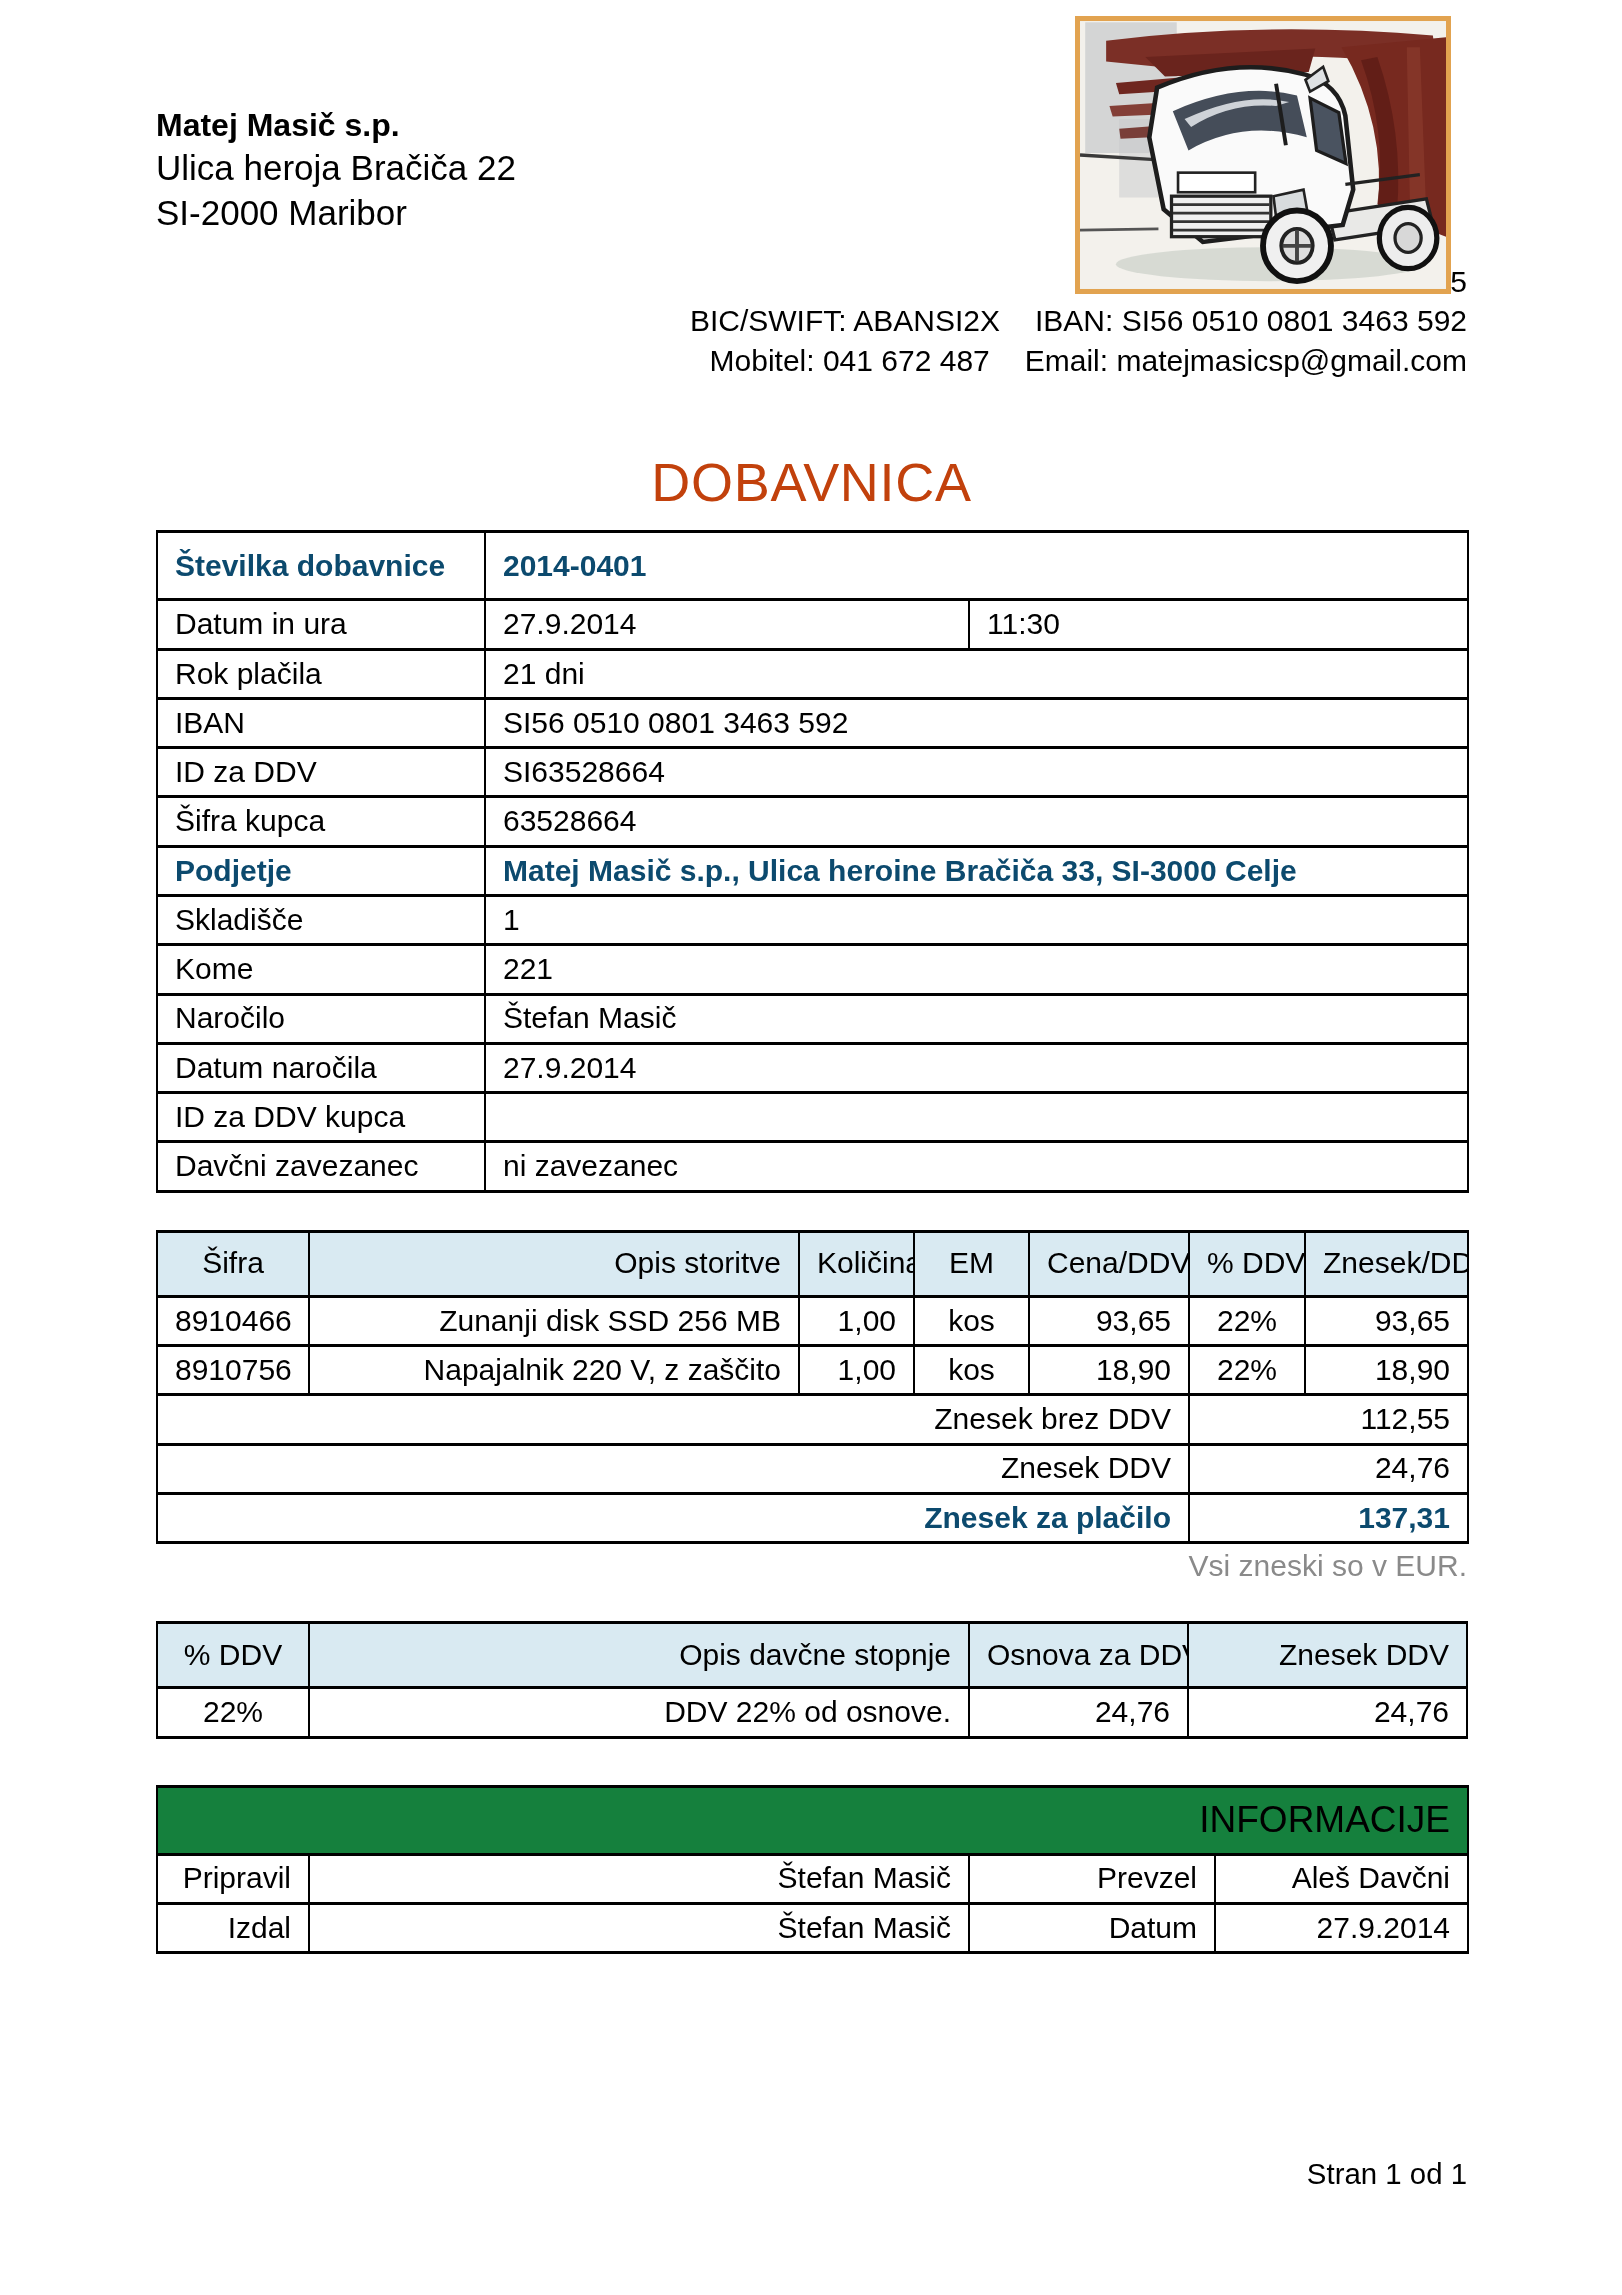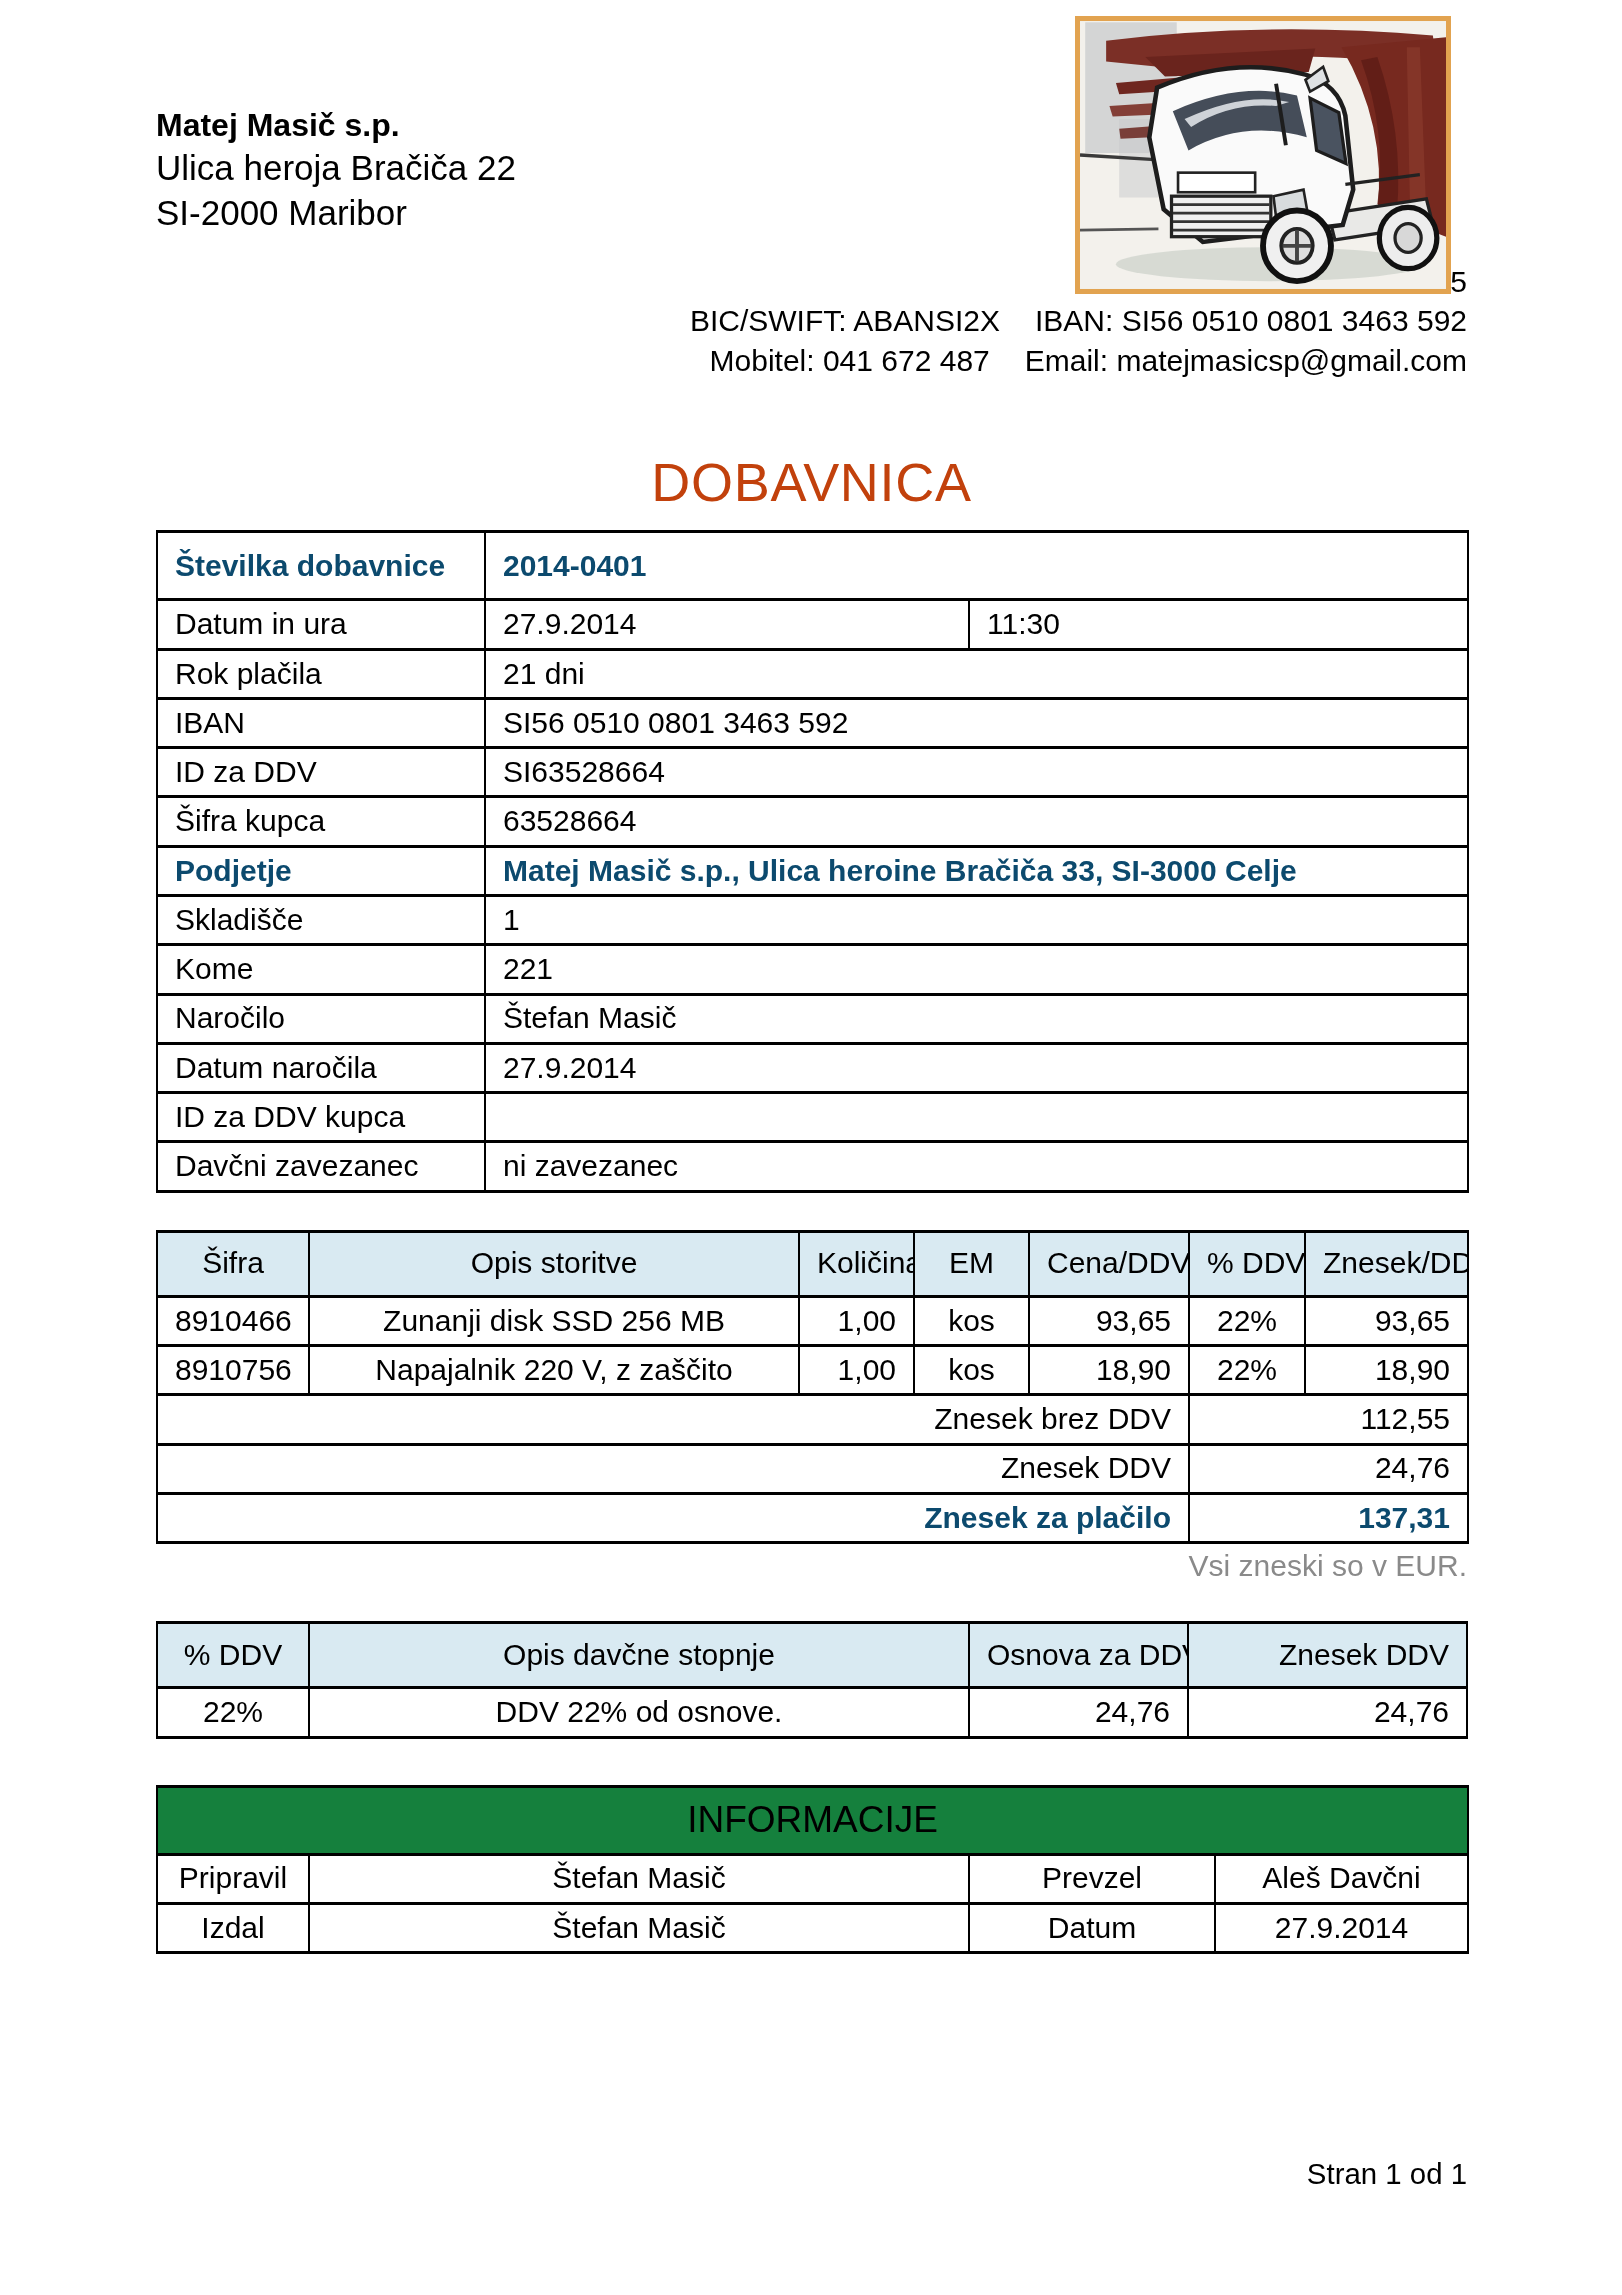--- a/index.html
+++ b/index.html
@@ -46,21 +46,21 @@
   table { border-collapse:collapse; table-layout:fixed; width:1311px; }
   td {
     border-left:2px solid #000; border-right:2px solid #000;
     border-top:3.3px solid #000; border-bottom:3.3px solid #000;
     font-size:30px; line-height:1.15;
     padding:5.9px 17px;
     overflow:hidden; white-space:nowrap;
     vertical-align:middle;
   }
   .accent { color:#0c4a6e; font-weight:bold; }
-  .c { text-align:center; } .r { text-align:right; } .l { text-align:center; }
+  .c { text-align:center; } .r { text-align:right; } .l { text-align:right; }
 
   
   .dt { margin-top:17px; }
   .dt td { height:46px; }
   .dt tr.first td { height:68px; }
 
   
   .items { margin-top:37px; }
   .items thead td { height:65px; background:#d9eaf2; border-bottom:3.9px solid #000; }
   .items tbody td { height:47px; }

